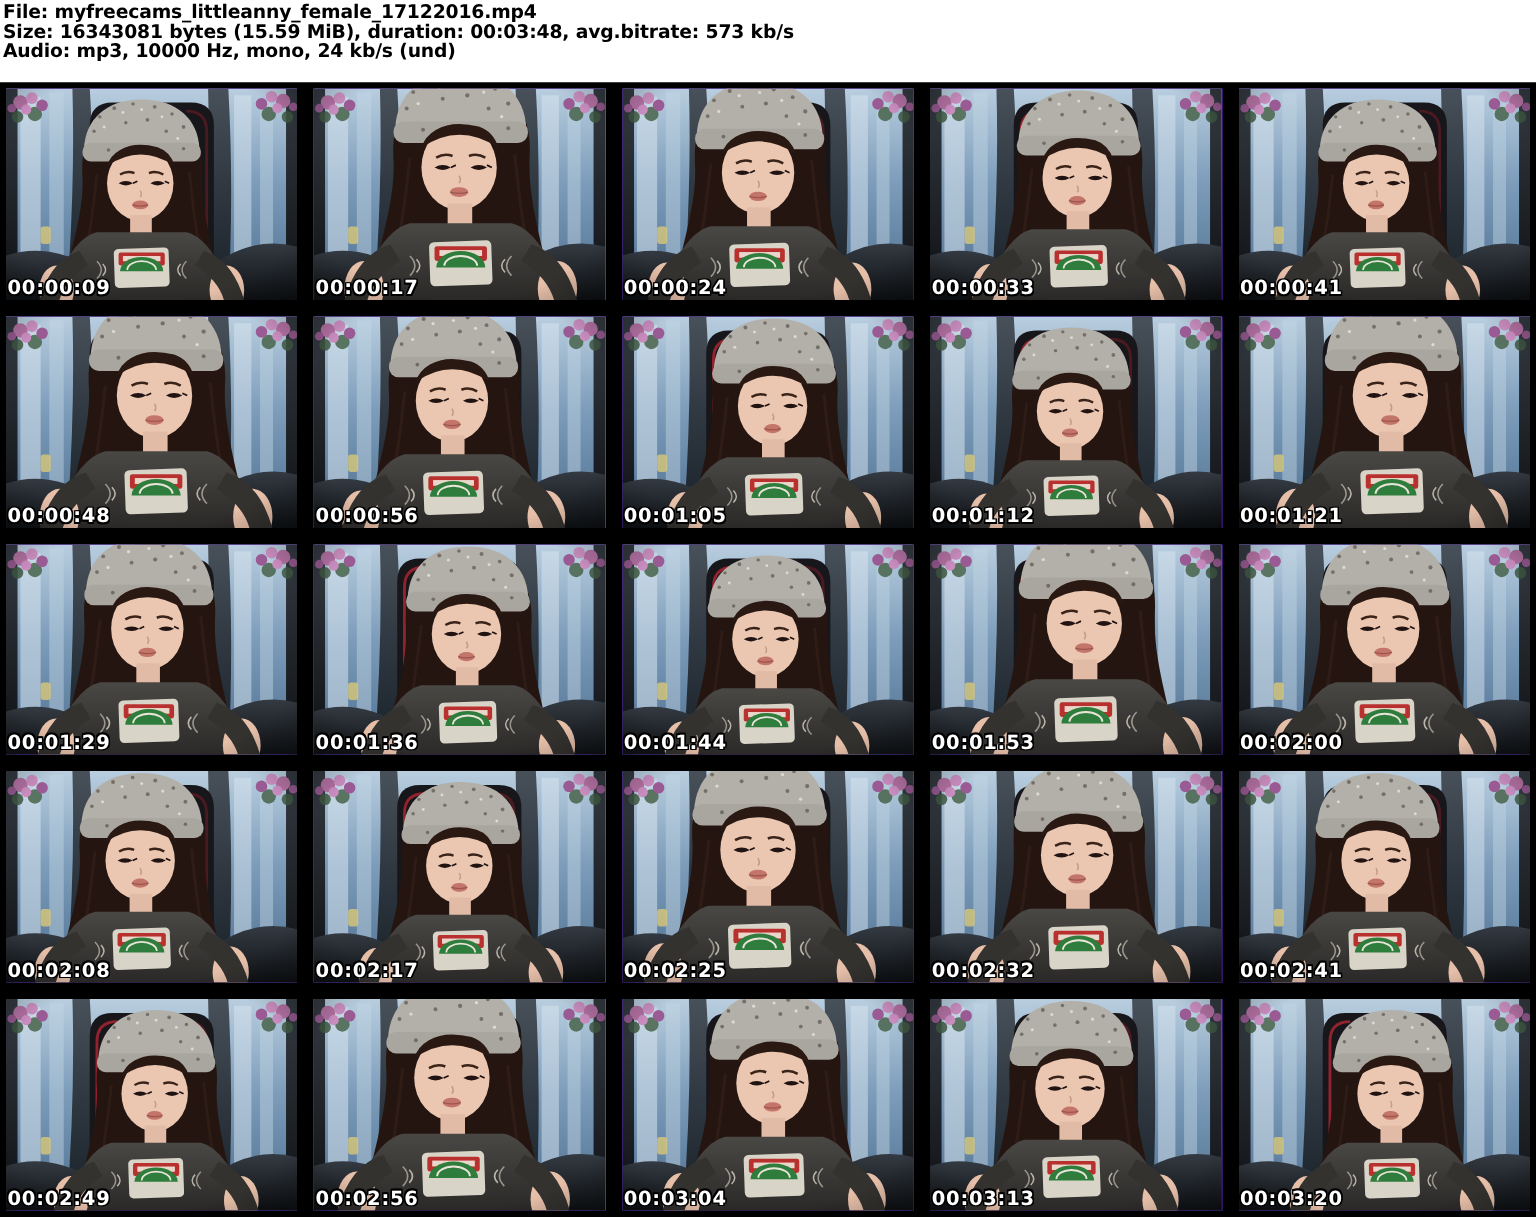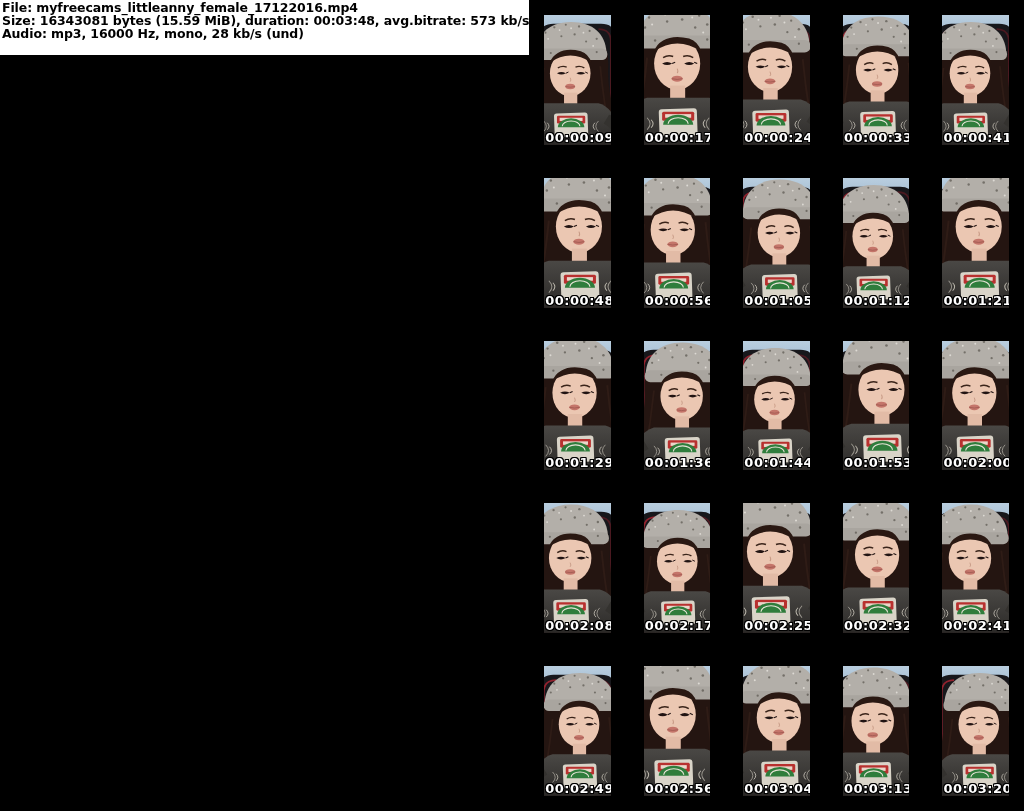--- a/index.html
+++ b/index.html
@@ -1,39 +1,39 @@
 <!DOCTYPE html>
 <html><head>
 <meta charset="utf-8">
 <style>
   html,body{margin:0;padding:0;}
   body{
     width:1024px;height:811px;overflow:hidden;background:#000;
     font-family:"DejaVu Sans","Liberation Sans",sans-serif;
   }
-  .sheet{width:1024px;height:811px;display:flex;background:#000;}
+  .sheet{width:1024px;height:811px;display:flex;flex-direction:column;background:#000;}
   
   .file-info{
     background:#fff;color:#000;
     height:55px;box-sizing:border-box;
     padding:1px 0 0 2px;
   }
   .info-line{
     font-size:12.5px;font-weight:bold;line-height:13.2px;
     letter-spacing:-0.1px;white-space:nowrap;
   }
   
   .grid{
     flex:1;display:grid;
     grid-template-columns:repeat(5,1fr);
     grid-template-rows:repeat(5,1fr);
     gap:3px;background:#000;
   }
   .thumb{
-    position:relative;margin:15px;overflow:hidden;background:#14532d;
+    position:relative;margin:4px;overflow:hidden;background:#6d28d9;
   }
   .scene{position:absolute;inset:0;width:100%;height:100%;display:block;}
   .fig{transform-origin:101px 147px;}
   .ts{
     position:absolute;left:1px;bottom:0px;
     font-size:13px;font-weight:bold;letter-spacing:0.5px;
     color:#fff;
     text-shadow:
       -1px 0 0 #000, 1px 0 0 #000, 0 -1px 0 #000, 0 1px 0 #000,
       -1px -1px 0 #000, 1px 1px 0 #000, -1px 1px 0 #000, 1px -1px 0 #000;
@@ -62,21 +62,21 @@
       <stop offset="0.7" stop-color="rgba(0,0,0,0)"></stop>
       <stop offset="1" stop-color="rgba(0,0,0,0.38)"></stop>
     </radialGradient>
   </defs>
 </svg>
 
 <div class="sheet">
   <header class="file-info">
     <div class="info-line">File: myfreecams_littleanny_female_17122016.mp4</div>
     <div class="info-line">Size: 16343081 bytes (15.59 MiB), duration: 00:03:48, avg.bitrate: 573 kb/s</div>
-    <div class="info-line">Audio: mp3, 16000 Hz, mono, 28 kb/s (und)</div>
+    <div class="info-line">Audio: mp3, 10000 Hz, mono, 24 kb/s (und)</div>
   </header>
   <div class="grid" id="grid">
   <figure class="thumb">
     <svg class="scene" viewBox="0 0 202 147" preserveAspectRatio="xMidYMid slice">
 
       <g>
         <rect width="202" height="147" fill="url(#gWater)"></rect>
         <rect x="10" y="6" width="14" height="126" fill="#d9e6ef" opacity="0.55"></rect>
         <rect x="30" y="3" width="10" height="132" fill="#c3d6e5" opacity="0.45"></rect>
         <rect x="158" y="5" width="12" height="128" fill="#d9e6ef" opacity="0.5"></rect>

